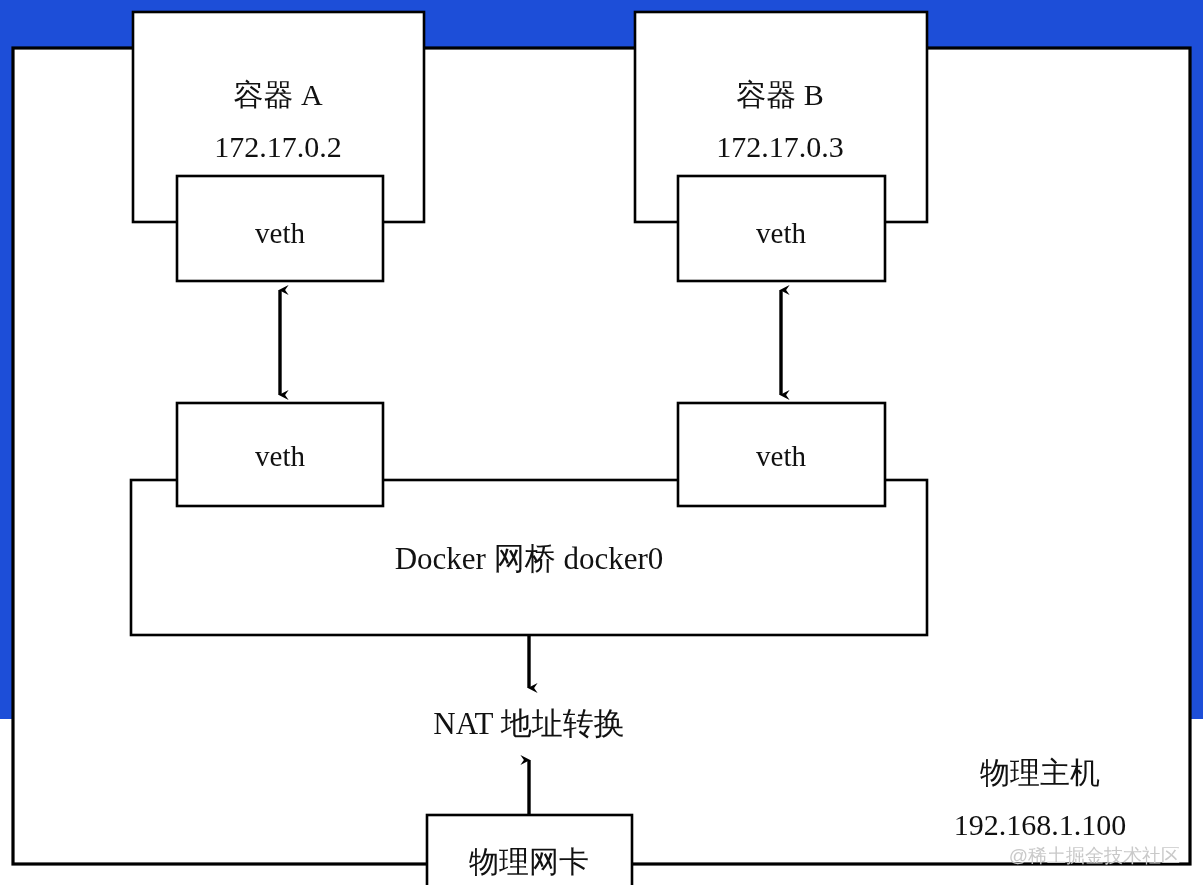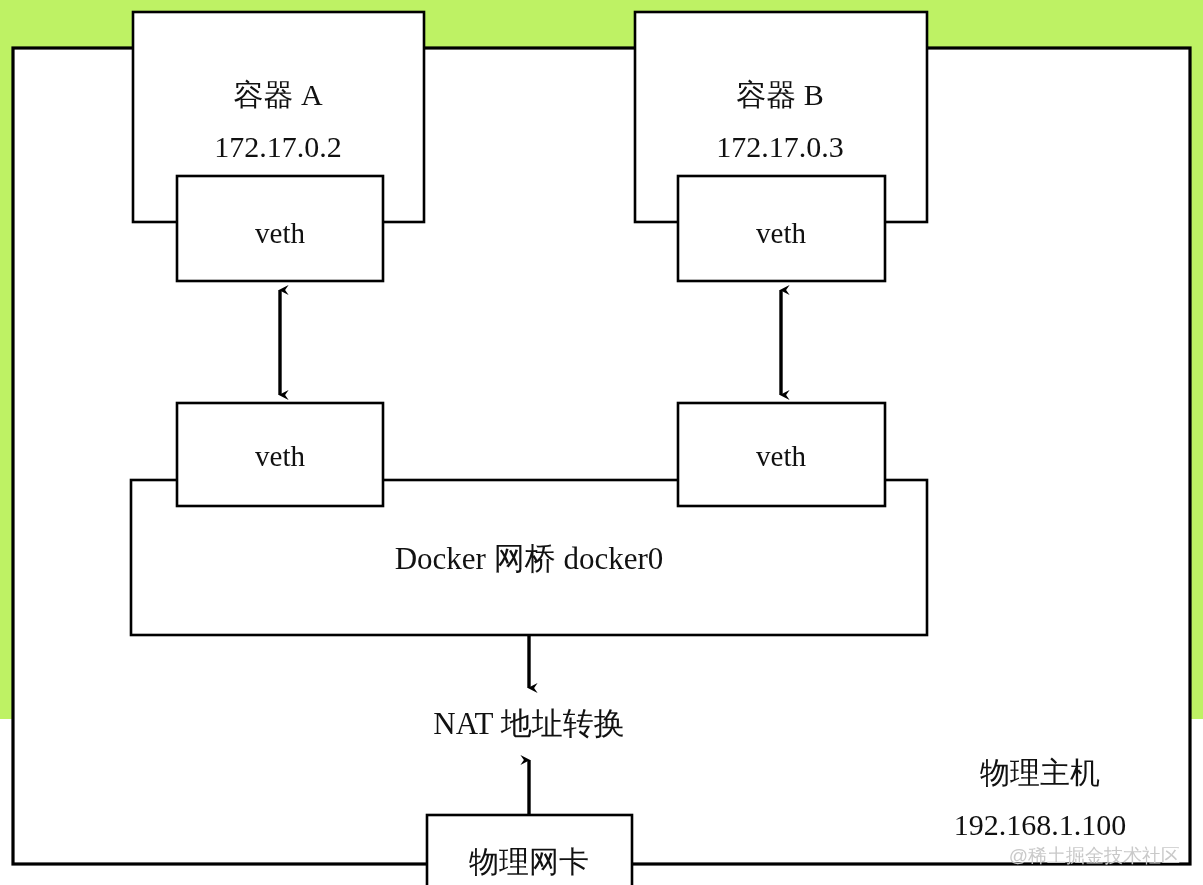--- a/index.html
+++ b/index.html
@@ -10,21 +10,21 @@
   body {
     width: 1203px;
     height: 885px;
     font-family: "Liberation Serif", "DejaVu Serif", serif;
     overflow: hidden;
   }
   #diagram-root {
     position: relative;
     width: 1203px;
     height: 719px;
-    background: #bef264;
+    background: #1d4ed8;
   }
   svg.diagram {
     display: block;
     width: 1203px;
     height: 885px;
   }
   .box-stroke {
     fill: #ffffff;
     stroke: #000000;
     stroke-width: 3.2;

